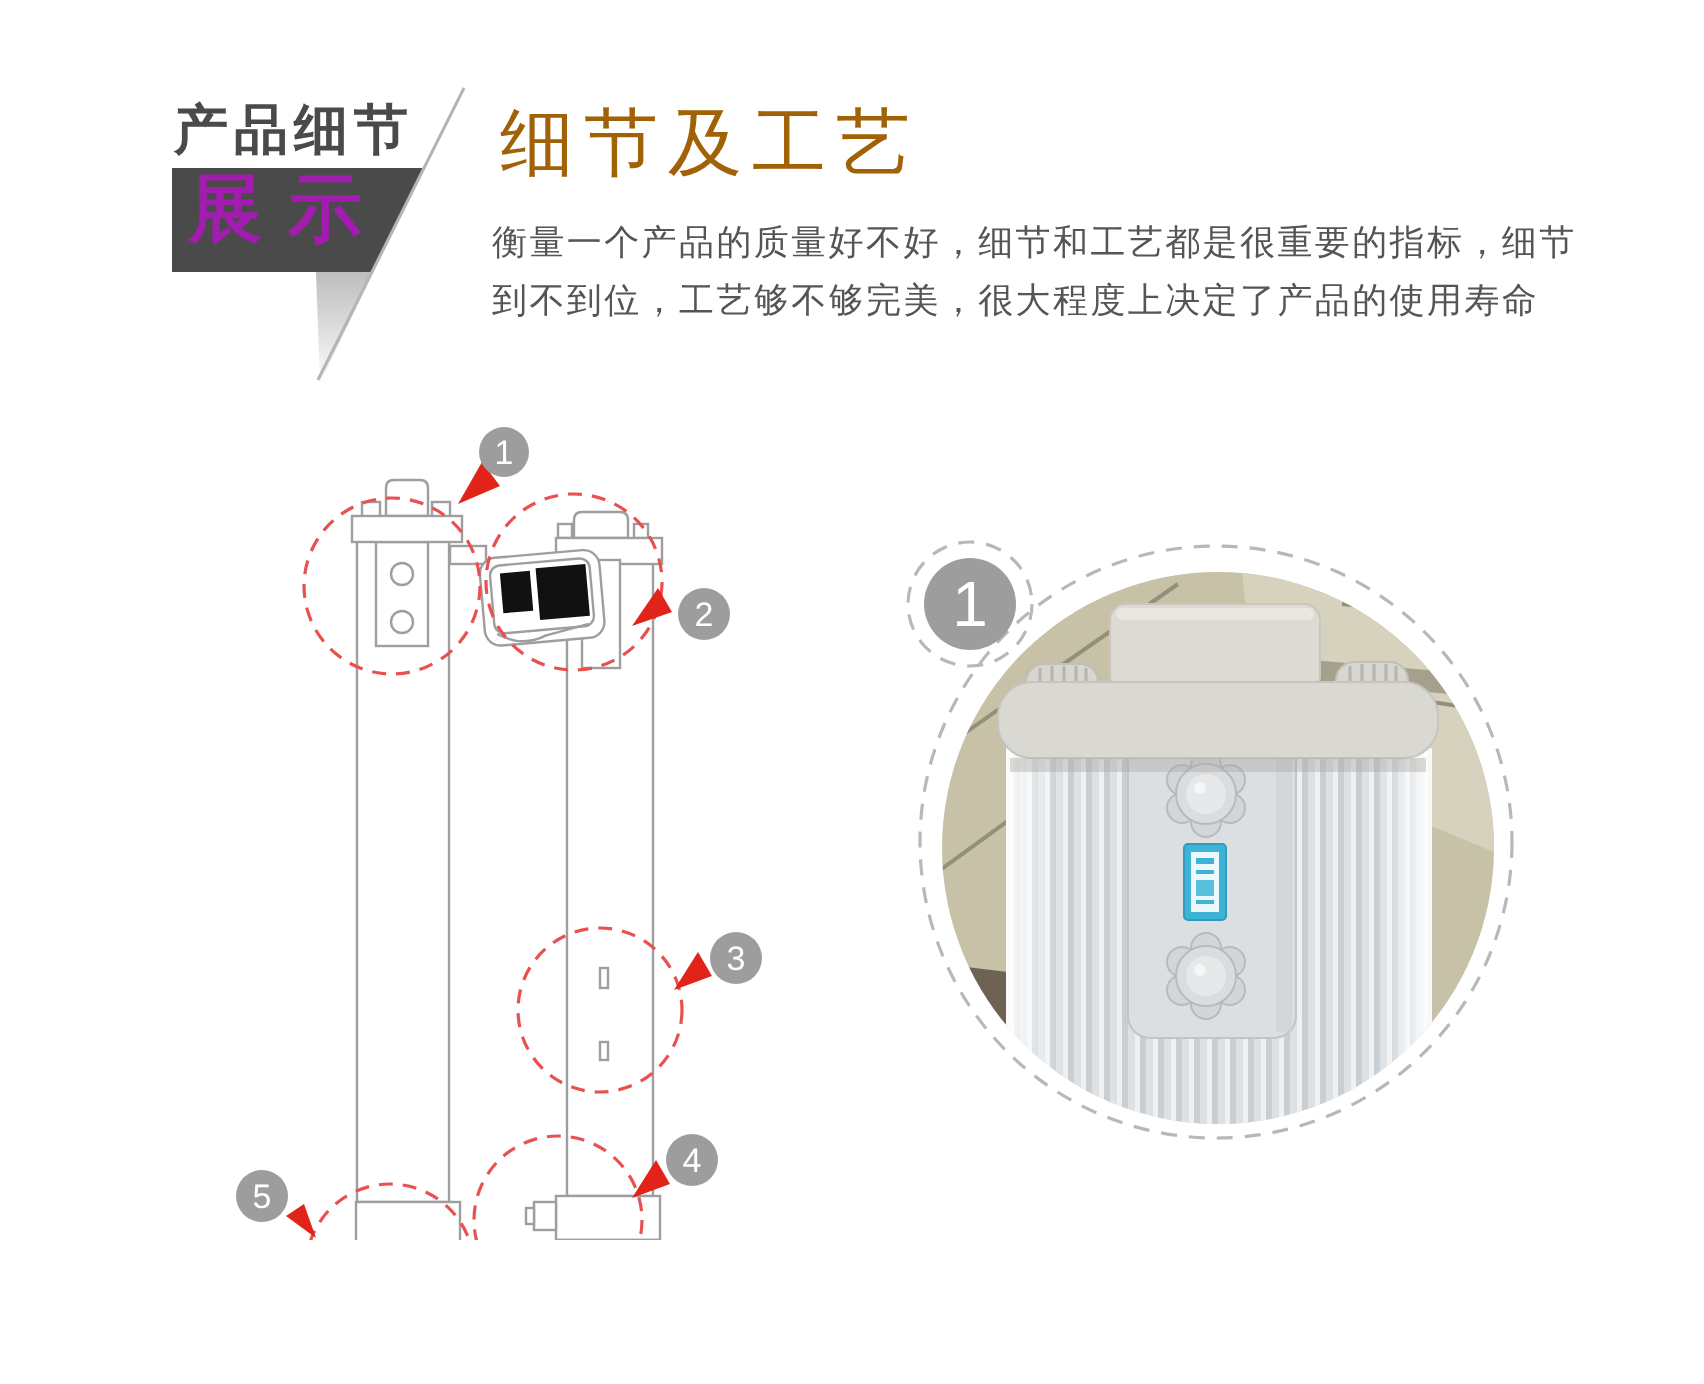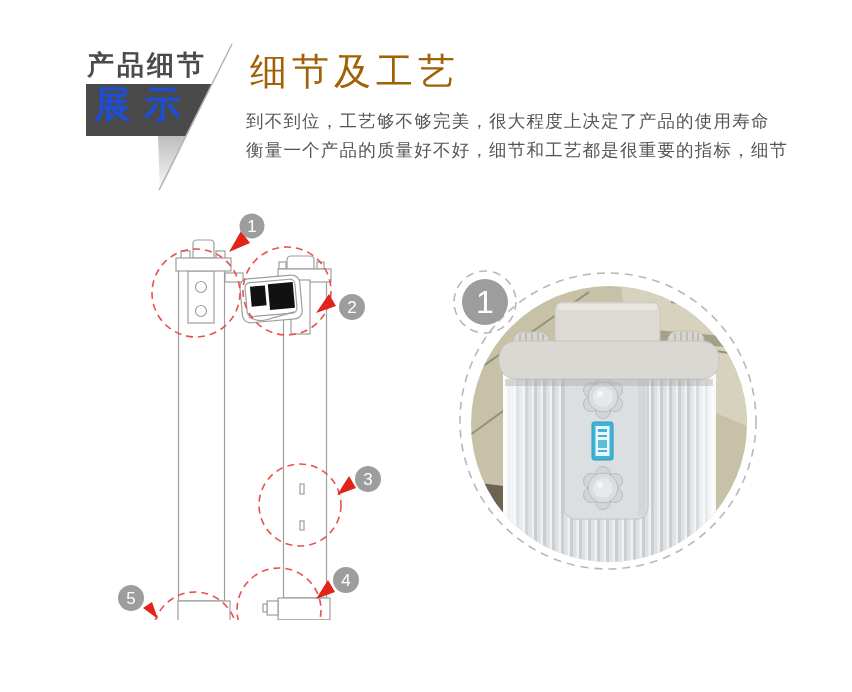--- a/index.html
+++ b/index.html
@@ -8,21 +8,21 @@
     overflow:hidden;font-family:"Liberation Sans","DejaVu Sans",sans-serif;
   }
   
   .brand-svg{position:absolute;left:0;top:0;}
   .badge-top{
     position:absolute;left:87px;top:47px;font-size:27px;font-weight:bold;
     color:#4a4a4a;letter-spacing:3px;white-space:nowrap;
   }
   .badge-bottom{
     position:absolute;left:94px;top:86px;font-size:37px;font-weight:bold;
-    color:#1d4ed8;letter-spacing:13px;white-space:nowrap;line-height:1;
+    color:#a21caf;letter-spacing:13px;white-space:nowrap;line-height:1;
   }
   
   .page-title{
     position:absolute;left:250px;top:47px;font-size:37px;font-weight:300;
     color:#a16207;letter-spacing:5px;white-space:nowrap;
   }
   .page-desc{
     position:absolute;left:246px;top:107px;font-size:17.5px;color:#555555;
     letter-spacing:1.2px;line-height:29px;white-space:nowrap;
   }
@@ -55,22 +55,22 @@
     </defs>
     <polygon points="86,84 212,84 186.5,136 86,136" fill="#4a4a4a"></polygon>
     <polygon points="158,136 186.5,136 160,192" fill="url(#wg)"></polygon>
     <line x1="232" y1="44" x2="159" y2="190" stroke="#b5b5b5" stroke-width="1.5"></line>
   </svg>
   <div class="badge-top">产品细节</div>
   <div class="badge-bottom">展示</div>
 
   <h1 class="page-title" style="margin:0;">细节及工艺</h1>
   <div class="page-desc">
+    <div>衡量一个产品的质量好不好，细节和工艺都是很重要的指标，细节</div>
     <div>到不到位，工艺够不够完美，很大程度上决定了产品的使用寿命</div>
-    <div>衡量一个产品的质量好不好，细节和工艺都是很重要的指标，细节</div>
   </div>
 
   <svg class="diagram-svg" width="340" height="482" viewBox="100 210 340 482">
 
     <g stroke="#9e9e9e" stroke-width="1.2" fill="#ffffff">
       <rect x="178.5" y="270" width="46" height="331"></rect>
       <rect x="188" y="271" width="26" height="52"></rect>
       <circle cx="201" cy="287" r="5.5"></circle>
       <circle cx="201" cy="311" r="5.5"></circle>
       <rect x="181" y="251" width="9" height="8"></rect>

